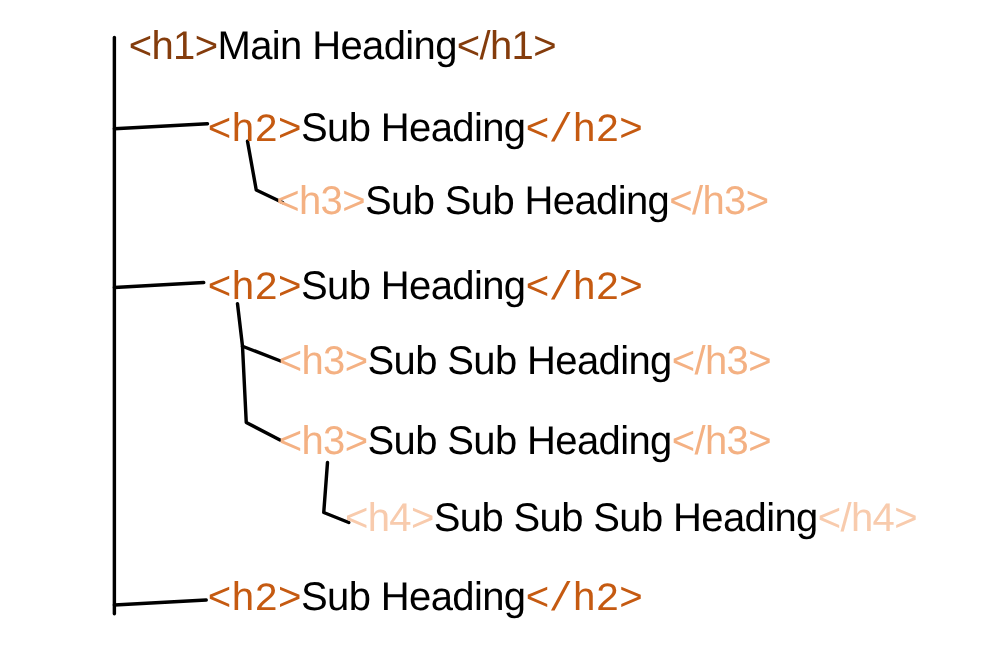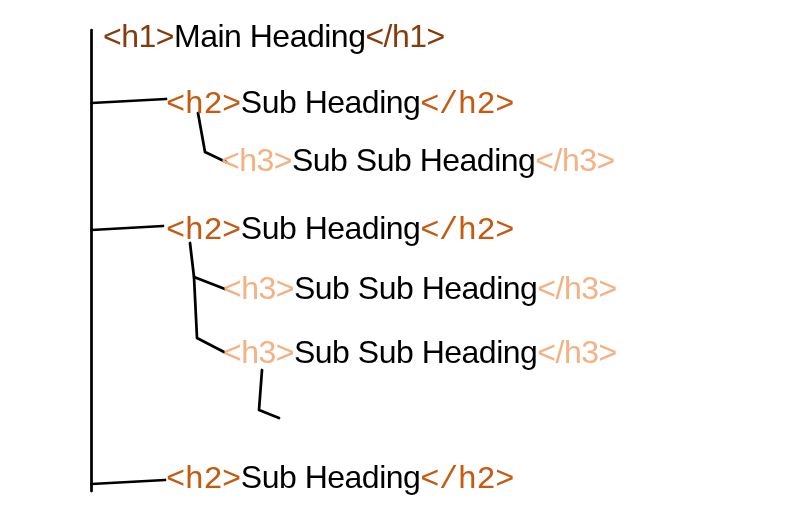--- a/index.html
+++ b/index.html
@@ -90,18 +90,21 @@
   </div>
 
   <div class="node pos-r5">
     <span class="tag t-h3">&lt;h3&gt;</span><span class="txt">Sub Sub Heading</span><span class="tag t-h3">&lt;/h3&gt;</span>
   </div>
 
   <div class="node pos-r6">
     <span class="tag t-h3">&lt;h3&gt;</span><span class="txt">Sub Sub Heading</span><span class="tag t-h3">&lt;/h3&gt;</span>
   </div>
 
+  <div class="node pos-r7">
+    <span class="tag t-h4">&lt;h4&gt;</span><span class="txt">Sub Sub Sub Heading</span><span class="tag t-h4">&lt;/h4&gt;</span>
+  </div>
 
   <div class="node pos-r8">
     <span class="tag t-h2">&lt;h2&gt;</span><span class="txt">Sub Heading</span><span class="tag t-h2">&lt;/h2&gt;</span>
   </div>
 
 </div>
 
 </body></html>

